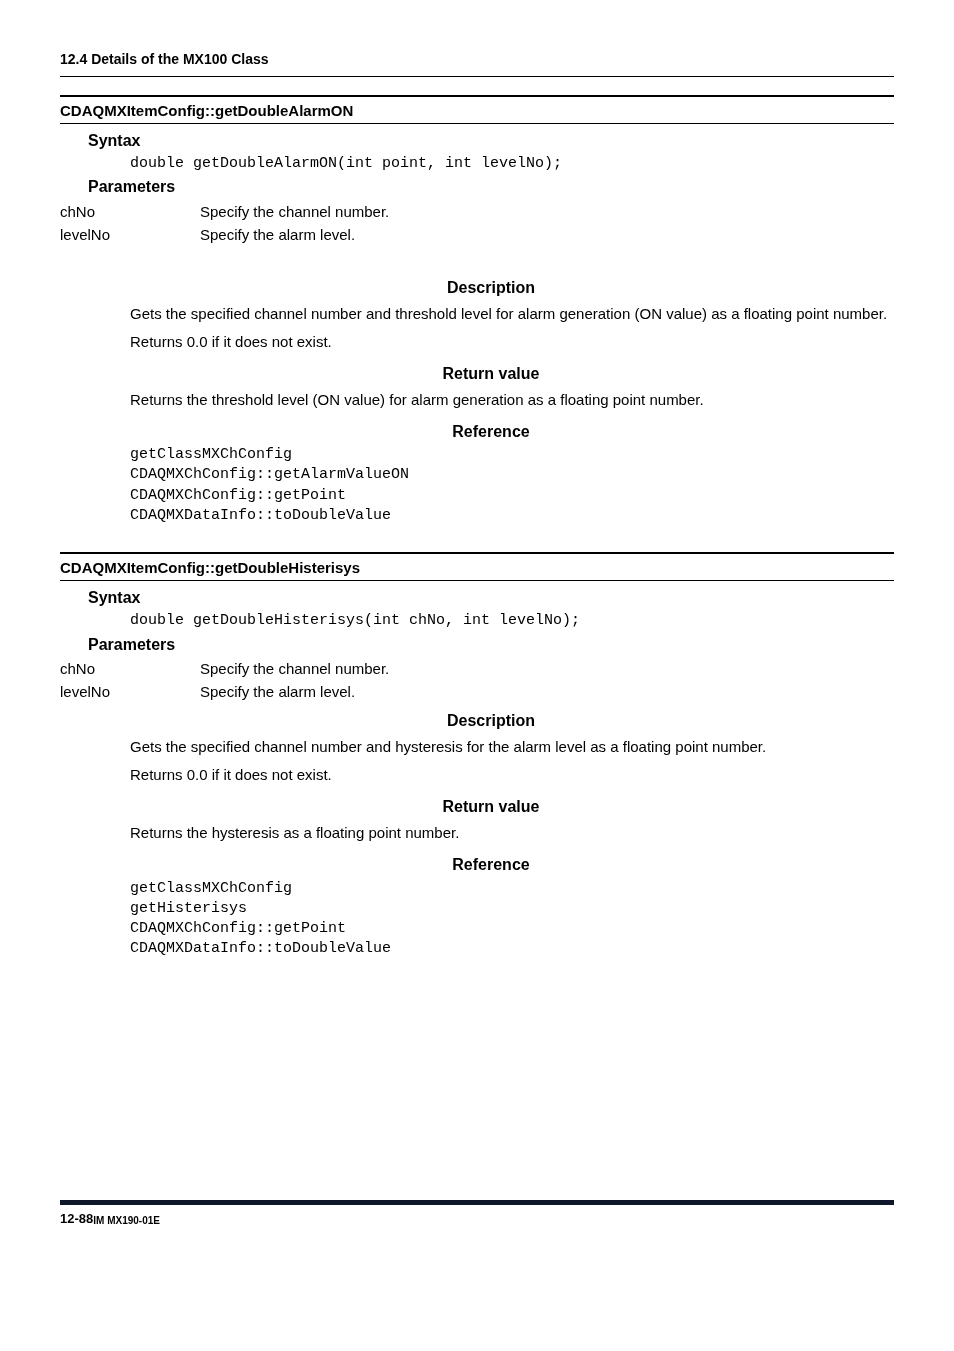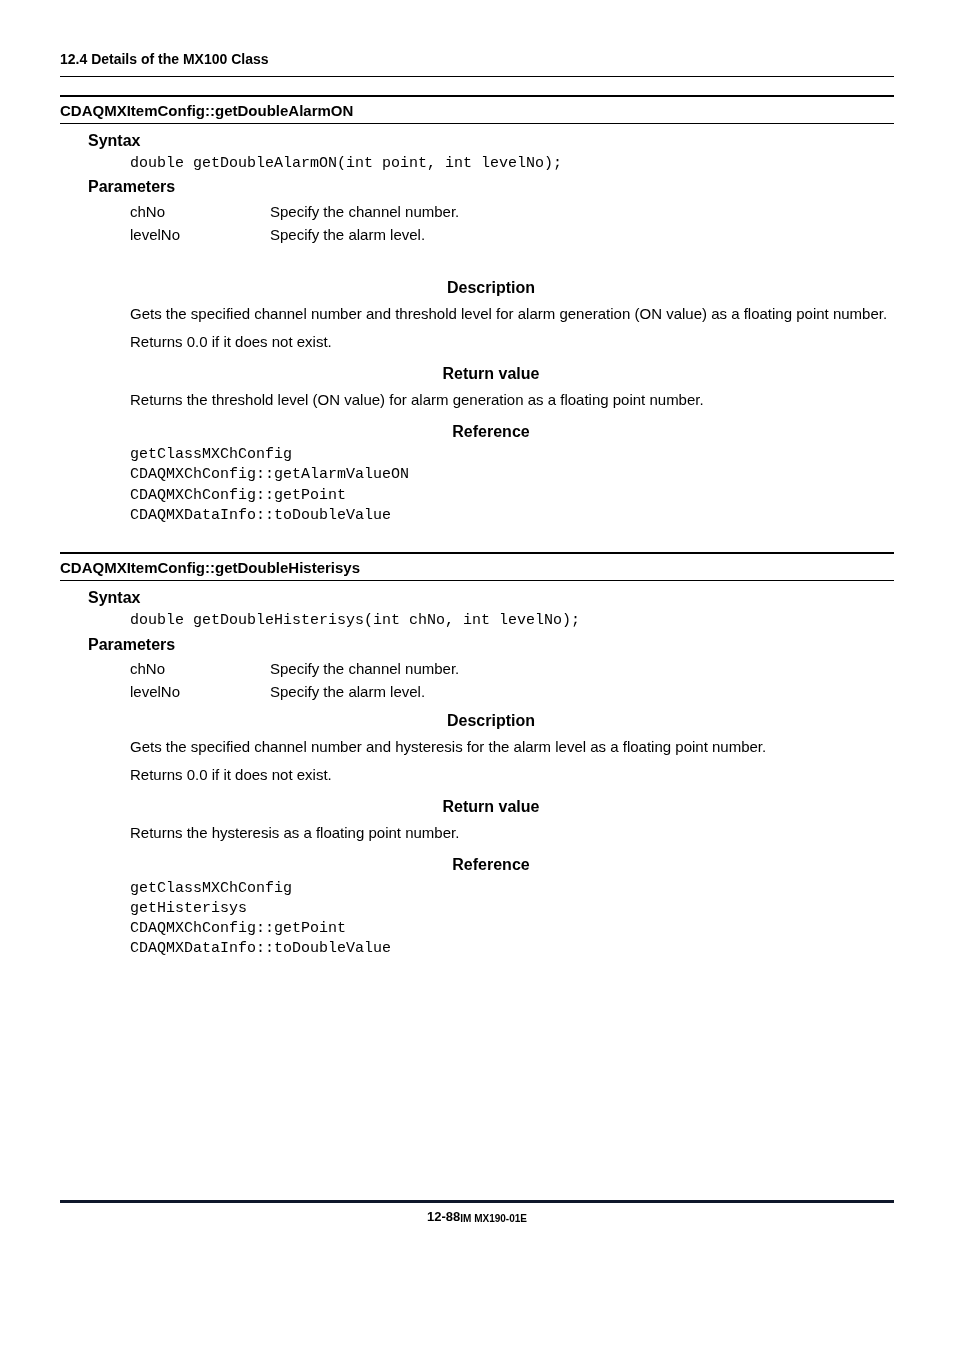--- a/index.html
+++ b/index.html
@@ -46,44 +46,43 @@
     }
     .code {
       font-family: "Courier New", Courier, monospace;
       font-size: 15px;
       white-space: pre;
       margin-left: 70px;
       line-height: 1.35;
     }
     .param-row {
       display: flex;
-      margin-left: 70px;
       margin-top: 2px;
       margin-bottom: 2px;
     }
     .param-name {
       width: 140px;
       flex-shrink: 0;
     }
     .body-text {
       margin-left: 70px;
       margin-top: 3px;
       margin-bottom: 3px;
       line-height: 1.65;
     }
     .spacer {
       height: 22px;
     }
     .footer {
       display: flex;
-      justify-content: center;
+      justify-content: flex-start;
       align-items: flex-end;
       margin-top: 240px;
       padding-top: 5px;
-      border-top: 3px solid #0f172a;
+      border-top: 5px solid #0f172a;
     }
     .page-num {
       font-size: 13px;
       font-weight: bold;
     }
     .doc-id {
       font-size: 10px;
       font-weight: bold;
     }
   </style>

